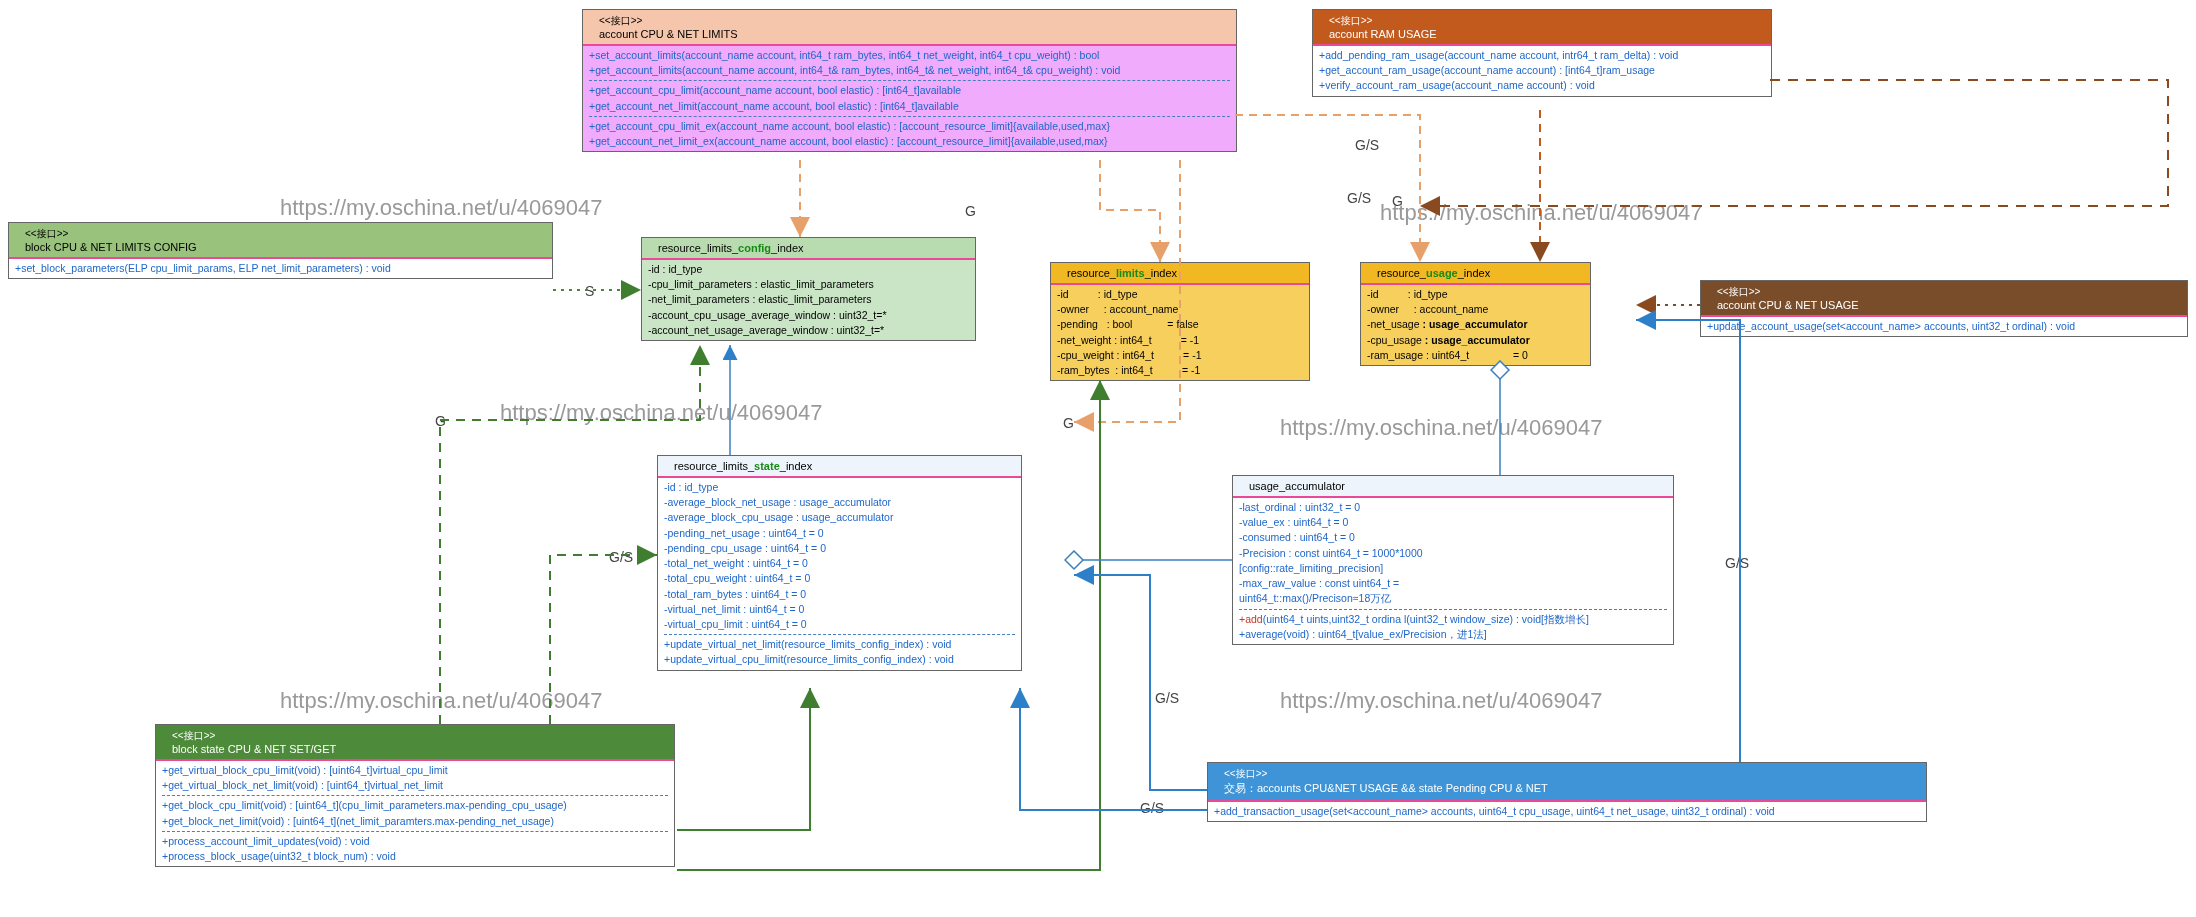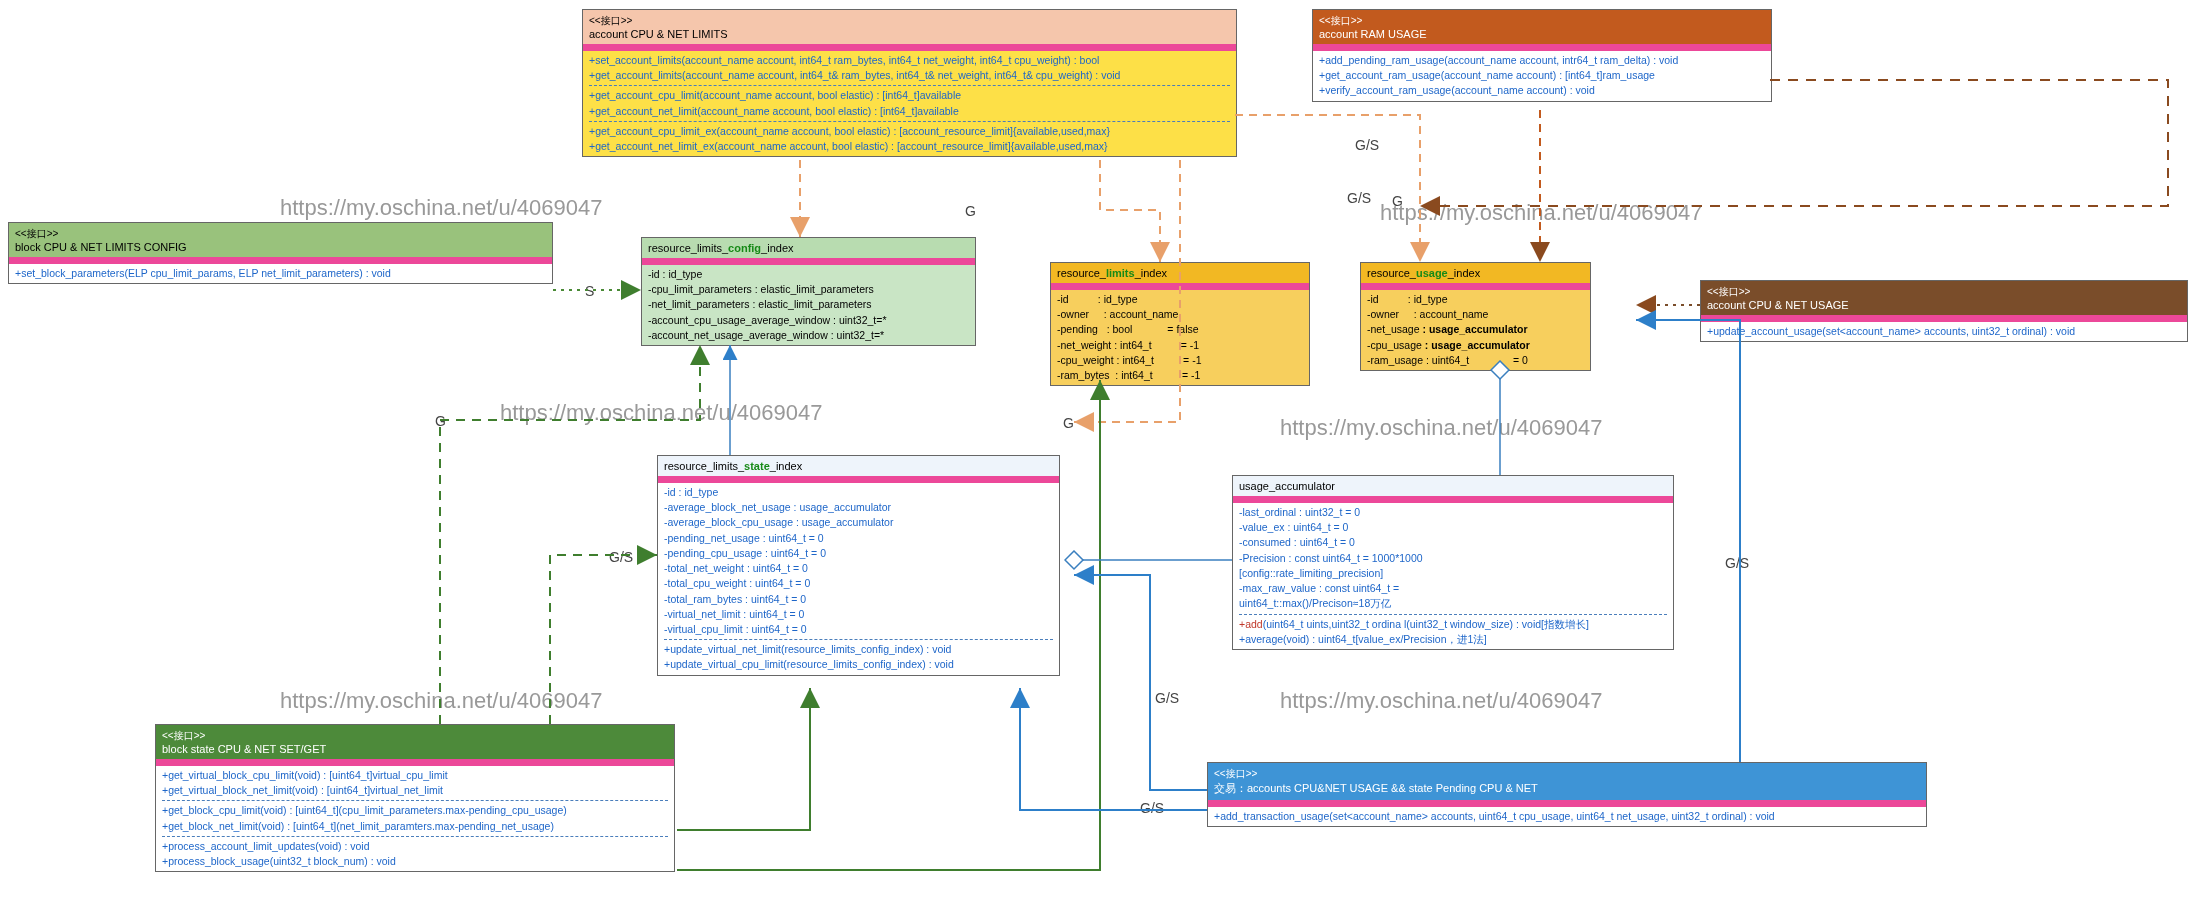--- a/index.html
+++ b/index.html
@@ -1,31 +1,31 @@
 <!DOCTYPE html>
 <html><head>
 <meta charset="utf-8">
 <style>
 *{box-sizing:border-box;margin:0;padding:0}
 body{font-family:Arial,sans-serif;font-size:11px;background:#fff;position:relative;width:2196px;height:917px;transform-origin:top left}
 .box{position:absolute;border:1px solid #666}
-.hdr{padding:4px 6px;font-size:11px;border-bottom:7px solid #ec4899}
+.hdr{padding:4px 16px;font-size:11px;border-bottom:2px solid #ec4899}
 .stereo{font-size:10px}
 .body{padding:2px 6px;font-size:10.5px;line-height:1.45}
 .body .row{white-space:nowrap}
 .body .sep{border-top:1px dashed #4a7ebb;margin:2px 0;height:0;overflow:hidden}
 .blue{color:#1e66c9}
 .black{color:#000}
 .red{color:#c0392b}
 .green{color:#178a17}
 .b{font-weight:bold}
 
 
 .pal-salmon .hdr{background:#f5c6ac;color:#000}
-.pal-salmon .body{background:#fde047}
+.pal-salmon .body{background:#f0abfc}
 .pal-brown .hdr{background:#c25a1e;color:#fff}
 .pal-brown .body{background:#fff}
 .pal-green .hdr{background:#99c27c;color:#000}
 .pal-green .body{background:#fff}
 .pal-cls-green .hdr{background:#b8dcb0;color:#000}
 .pal-cls-green .body{background:#c9e5c5}
 .pal-yellow .hdr{background:#f2b823;color:#000}
 .pal-yellow .body{background:#f7cf5d}
 .pal-white .hdr{background:#eef4fb;color:#000}
 .pal-white .body{background:#fff}
@@ -132,21 +132,21 @@
 <div class="box pal-dbrown" style="left:1700px;top:280px;width:488px">
  <div class="hdr">
   <div class="stereo">&lt;&lt;接口&gt;&gt;</div>
   <div>account CPU &amp; NET USAGE</div>
  </div>
  <div class="body">
   <div class="row blue">+update_account_usage(set&lt;account_name&gt; accounts, uint32_t ordinal) : void</div>
  </div>
 </div>
 
-<div class="box pal-white" style="left:657px;top:455px;width:403px">
+<div class="box pal-white" style="left:657px;top:455px;width:365px">
  <div class="hdr">
   <span>resource_limits_</span><span class="green b">state</span><span>_index</span>
  </div>
  <div class="body blue">
   <div class="row">-id                               : id_type</div>
   <div class="row">-average_block_net_usage : usage_accumulator</div>
   <div class="row">-average_block_cpu_usage : usage_accumulator</div>
   <div class="row">-pending_net_usage         : uint64_t = 0</div>
   <div class="row">-pending_cpu_usage         : uint64_t = 0</div>
   <div class="row">-total_net_weight            : uint64_t = 0</div>

